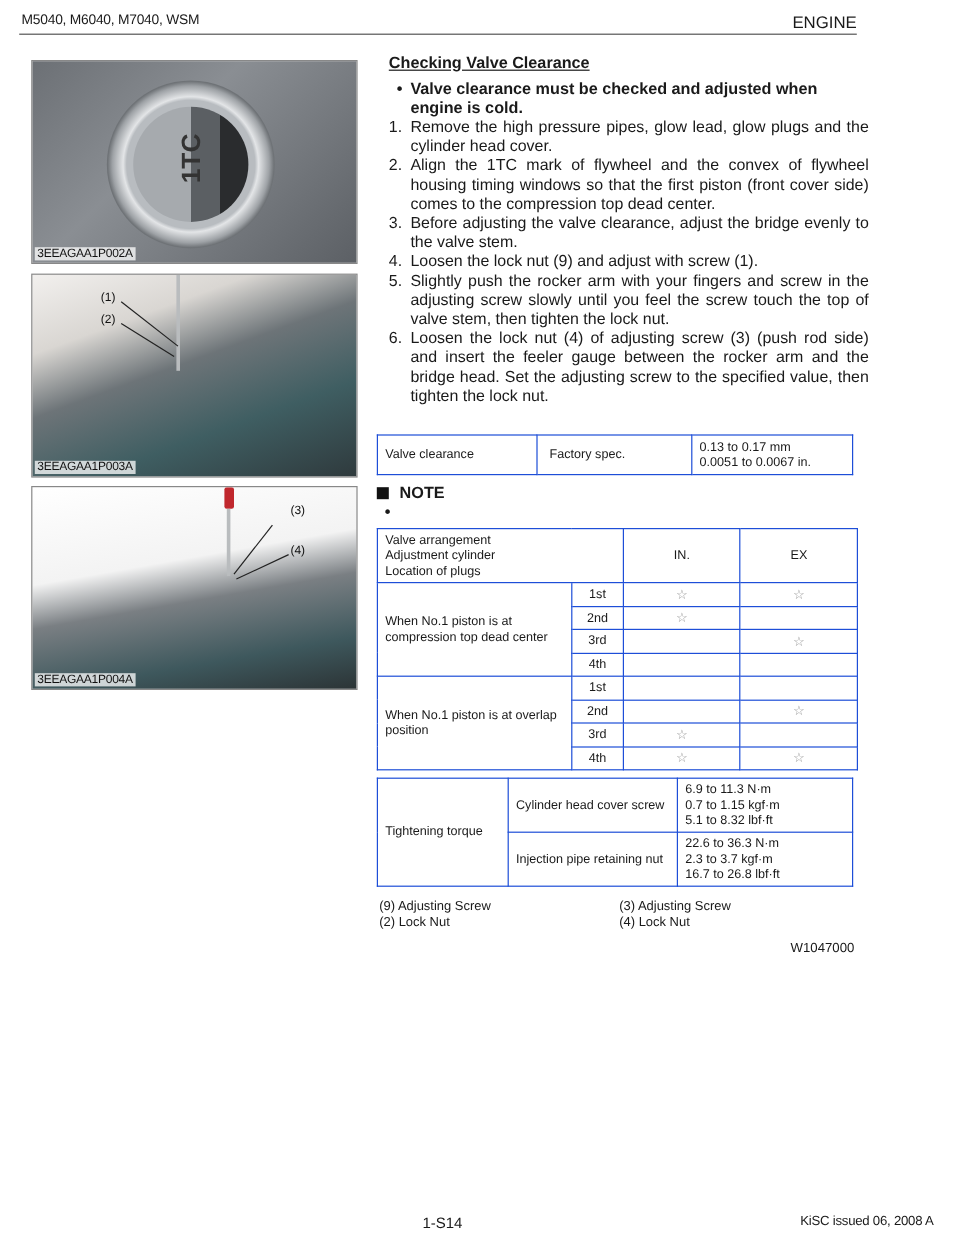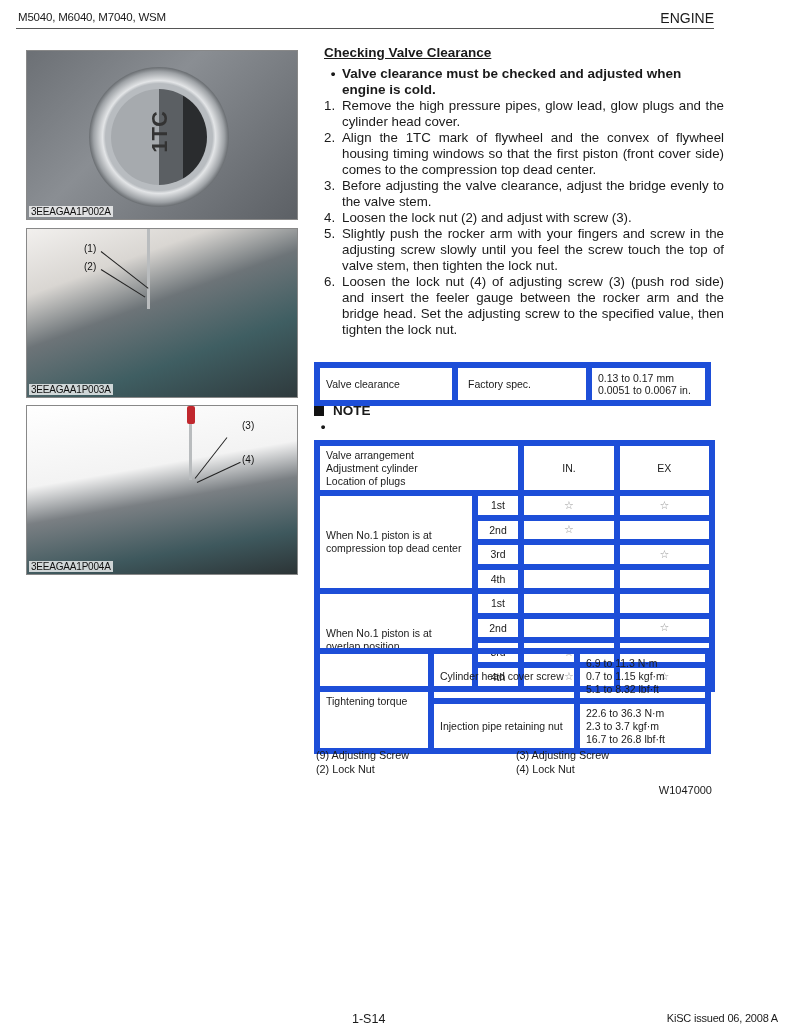--- a/index.html
+++ b/index.html
@@ -32,21 +32,21 @@
   .imp { font-size:13.5px; font-weight:bold; display:flex; align-items:center; }
   .sq { display:inline-block; width:10px; height:10px; background:#111; margin-right:9px; }
   .bullet { font-size:13.5px; font-weight:bold; line-height:16px; display:flex; }
   .bullet .b { width:18px; flex:none; text-align:center; }
   ol.steps { margin:0; padding:0; list-style:none; }
   ol.steps li { display:flex; font-size:13.3px; line-height:16px; text-align:justify; }
   ol.steps li .n { width:18px; flex:none; }
   ol.steps li .t { flex:1; }
 
   table { border-collapse:collapse; }
-  td { border:6px solid #1d4ed8; font-size:10.5px; padding:0 6px;margin-left:48px; }
+  td { border:1px solid #1d4ed8; font-size:10.5px; padding:0 6px;margin-left:48px; }
   .spec { position:absolute; left:314px; top:362px; width:397px; }
   .spec td { height:32px; }
   .note-sq { position:absolute; left:314px; top:403px; }
   .note-b { position:absolute; left:314px; top:419px; width:400px; }
 
   .varr { position:absolute; left:314px; top:440px; width:401px; }
   .varr td { height:18.5px; }
   .varr .c { text-align:center; }
   .star { color:#9a9a9a; font-size:11px; }
 
@@ -109,21 +109,21 @@
     <li>
         <span class="n">2.</span>
         <span class="t">Align the 1TC mark of flywheel and the convex of flywheel housing timing windows so that the first piston (front cover side) comes to the compression top dead center.</span>
       </li>
     <li>
         <span class="n">3.</span>
         <span class="t">Before adjusting the valve clearance, adjust the bridge evenly to the valve stem.</span>
       </li>
     <li>
         <span class="n">4.</span>
-        <span class="t">Loosen the lock nut (2) and adjust with screw (3).</span>
+        <span class="t">Loosen the lock nut (9) and adjust with screw (1).</span>
       </li>
     <li>
         <span class="n">5.</span>
         <span class="t">Slightly push the rocker arm with your fingers and screw in the adjusting screw slowly until you feel the screw touch the top of valve stem, then tighten the lock nut.</span>
       </li>
     <li>
         <span class="n">6.</span>
         <span class="t">Loosen the lock nut (4) of adjusting screw (3) (push rod side) and insert the feeler gauge between the rocker arm and the bridge head.  Set the adjusting screw to the specified value, then tighten the lock nut.</span>
       </li>
   </ol>

